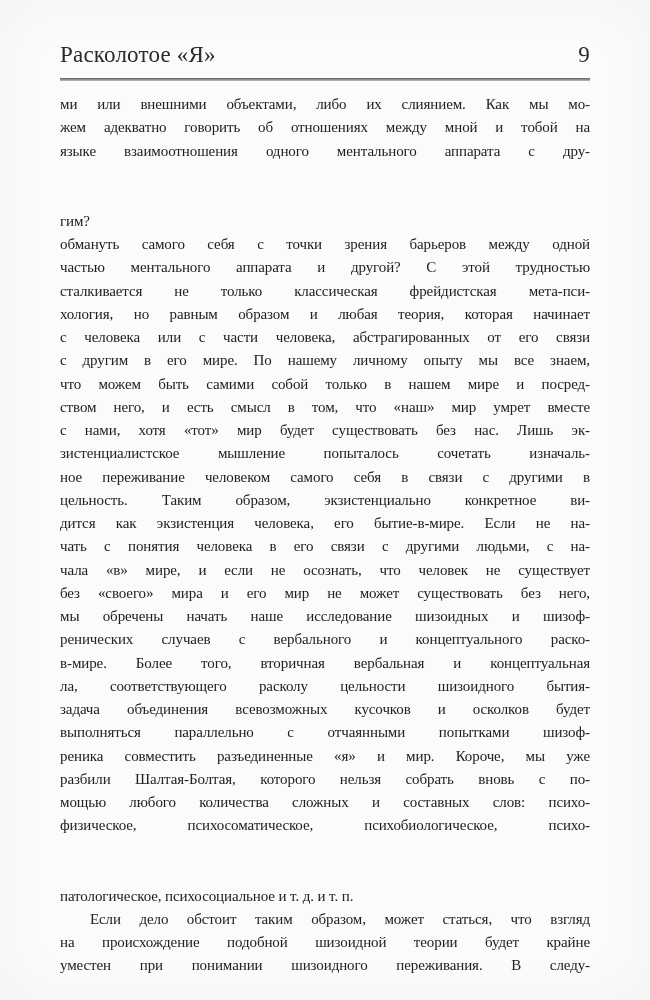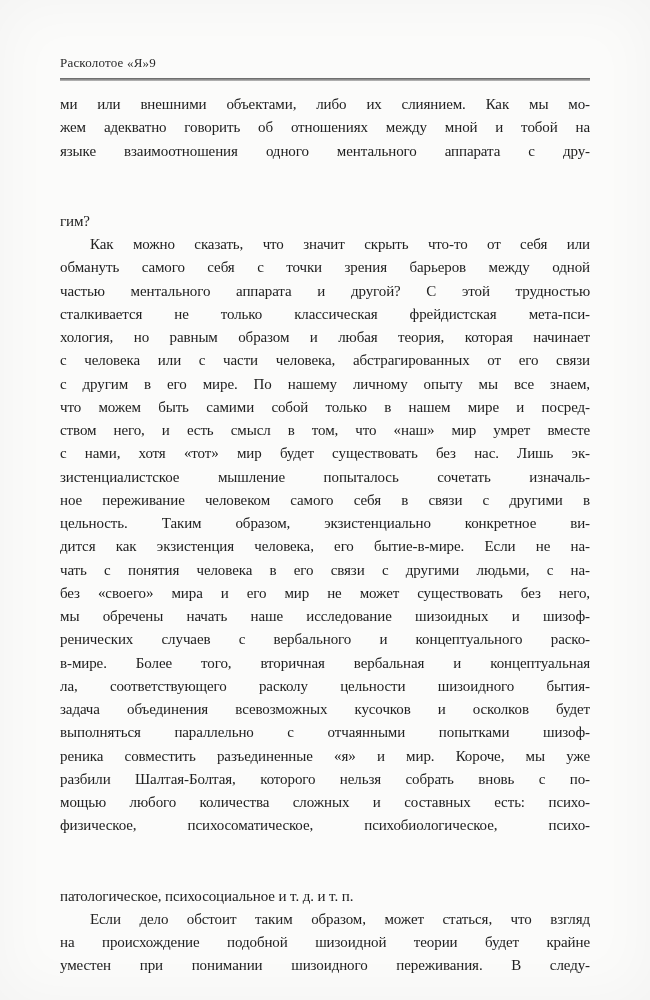--- a/index.html
+++ b/index.html
@@ -15,24 +15,25 @@
     background: #fbfbfa;
     box-shadow: inset 0 0 60px rgba(0,0,0,0.035);
     font-family: "Liberation Serif", "DejaVu Serif", serif;
     color: #212121;
     overflow: hidden;
   }
   .header {
     position: absolute;
     left: 60px;
     right: 60px;
-    top: 55px;
+    top: 42px;
     display: flex;
+    justify-content: space-between;
     align-items: baseline;
-    font-size: 13px;
+    font-size: 23px;
     letter-spacing: 0.2px;
     color: #2a2a2a;
   }
   .header-rule {
     position: absolute;
     left: 60px;
     right: 60px;
     top: 78px;
     height: 3px;
     background: linear-gradient(to bottom, #5f5f5f 0%, #8a8a8a 45%, #bdbdbd 100%);
@@ -69,44 +70,44 @@
   <div class="header">
     <span>Расколотое «Я»</span>
     <span>9</span>
   </div>
   <div class="header-rule"></div>
   <div class="page-text">
       <div class="line">ми или внешними объектами, либо их слиянием. Как мы мо-</div>
       <div class="line">жем адекватно говорить об отношениях между мной и тобой на</div>
       <div class="line">языке взаимоотношения одного ментального аппарата с дру-</div>
       <div class="line last-left">гим?</div>
-      <div class="line indent">Как можно сказать, что значит скрыть что-то от себя или</div>
       <div class="line">обмануть самого себя с точки зрения барьеров между одной</div>
       <div class="line">частью ментального аппарата и другой? С этой трудностью</div>
       <div class="line">сталкивается не только классическая фрейдистская мета-пси-</div>
       <div class="line">хология, но равным образом и любая теория, которая начинает</div>
       <div class="line">с человека или с части человека, абстрагированных от его связи</div>
       <div class="line">с другим в его мире. По нашему личному опыту мы все знаем,</div>
       <div class="line">что можем быть самими собой только в нашем мире и посред-</div>
       <div class="line">ством него, и есть смысл в том, что «наш» мир умрет вместе</div>
       <div class="line">с нами, хотя «тот» мир будет существовать без нас. Лишь эк-</div>
       <div class="line">зистенциалистское мышление попыталось сочетать изначаль-</div>
       <div class="line">ное переживание человеком самого себя в связи с другими в</div>
       <div class="line">цельность. Таким образом, экзистенциально конкретное ви-</div>
       <div class="line">дится как экзистенция человека, его бытие-в-мире. Если не на-</div>
       <div class="line">чать с понятия человека в его связи с другими людьми, с на-</div>
+      <div class="line">чала «в» мире, и если не осознать, что человек не существует</div>
       <div class="line">без «своего» мира и его мир не может существовать без него,</div>
       <div class="line">мы обречены начать наше исследование шизоидных и шизоф-</div>
       <div class="line">ренических случаев с вербального и концептуального раско-</div>
       <div class="line">в-мире. Более того, вторичная вербальная и концептуальная</div>
       <div class="line">ла, соответствующего расколу цельности шизоидного бытия-</div>
       <div class="line">задача объединения всевозможных кусочков и осколков будет</div>
       <div class="line">выполняться параллельно с отчаянными попытками шизоф-</div>
       <div class="line">реника совместить разъединенные «я» и мир. Короче, мы уже</div>
       <div class="line">разбили Шалтая-Болтая, которого нельзя собрать вновь с по-</div>
-      <div class="line">мощью любого количества сложных и составных есть: психо-</div>
+      <div class="line">мощью любого количества сложных и составных слов: психо-</div>
       <div class="line">физическое, психосоматическое, психобиологическое, психо-</div>
       <div class="line last-left">патологическое, психосоциальное и т. д. и т. п.</div>
       <div class="line indent">Если дело обстоит таким образом, может статься, что взгляд</div>
       <div class="line">на происхождение подобной шизоидной теории будет крайне</div>
       <div class="line">уместен при понимании шизоидного переживания. В следу-</div>
     </div>
 </div>
 
 </body></html>

